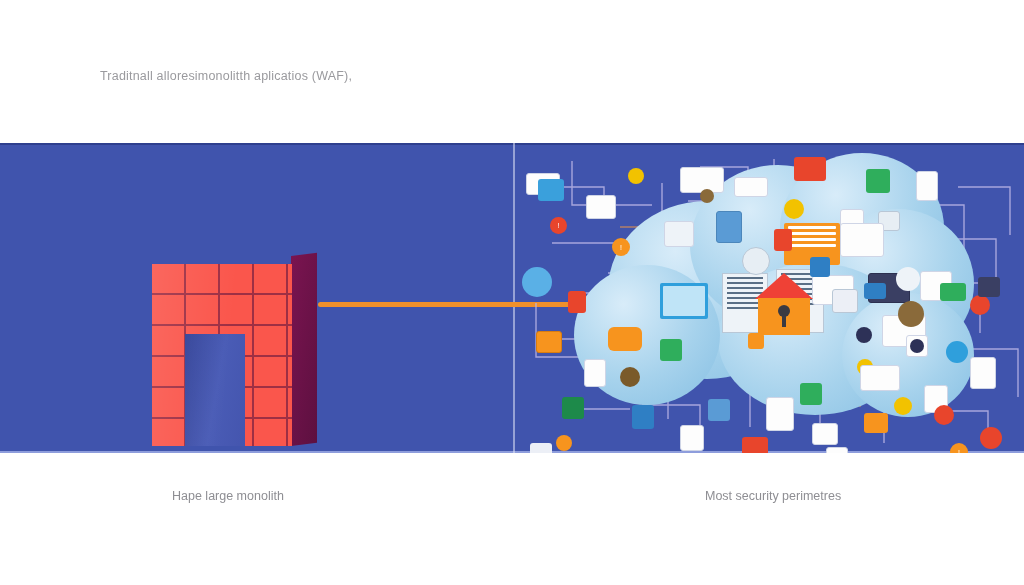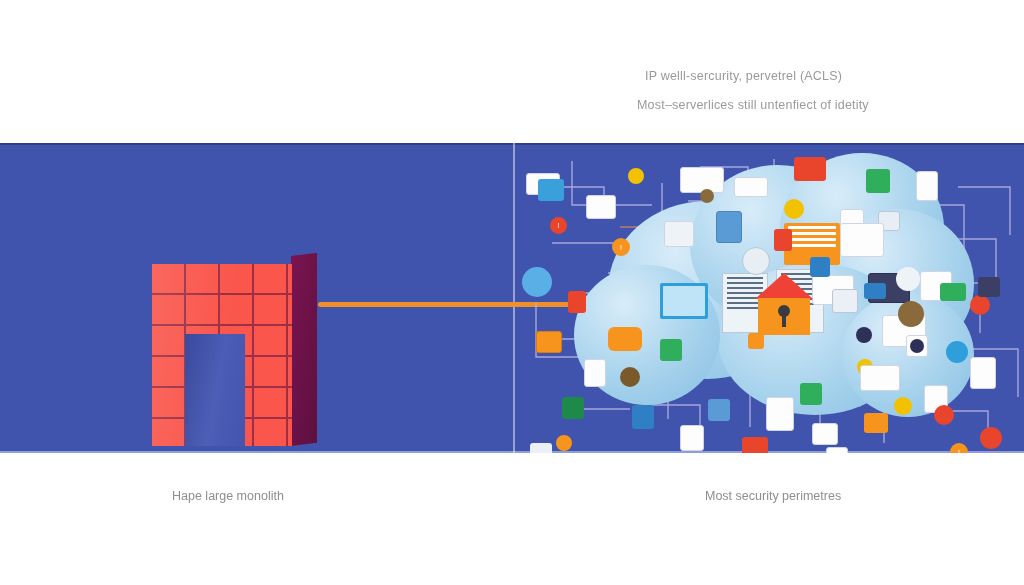--- a/index.html
+++ b/index.html
@@ -214,26 +214,23 @@
   }
   .caption-bottom.left  { left: 172px; }
   .caption-bottom.right { left: 705px; }
 </style>
 </head>
 <body>
 
 <div id="slide">
 
   <div class="caption-top left">
+    <span class="ln1">Traditnall alloresimonolitth aplicatios (WAF),</span>
   </div>
 
-  <div class="caption-top right">
-    <span class="ln1">IP welll-sercurity, pervetrel (ACLS)</span>
-    <span class="ln2">Most–serverlices still untenfiect of idetity</span>
-  </div>
 
   <div class="stage">
     <div class="stage-top-rule"></div>
     <div class="stage-bottom-rule"></div>
     <div class="divider"></div>
 
     <div class="monolith">
       <div class="mono-side"></div>
       <div class="mono-face">
         <div class="brickwall"></div>

